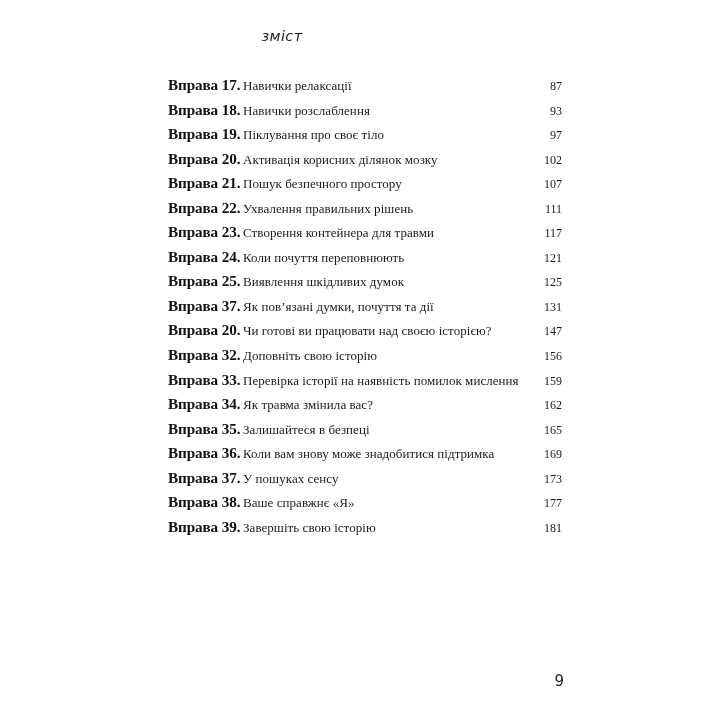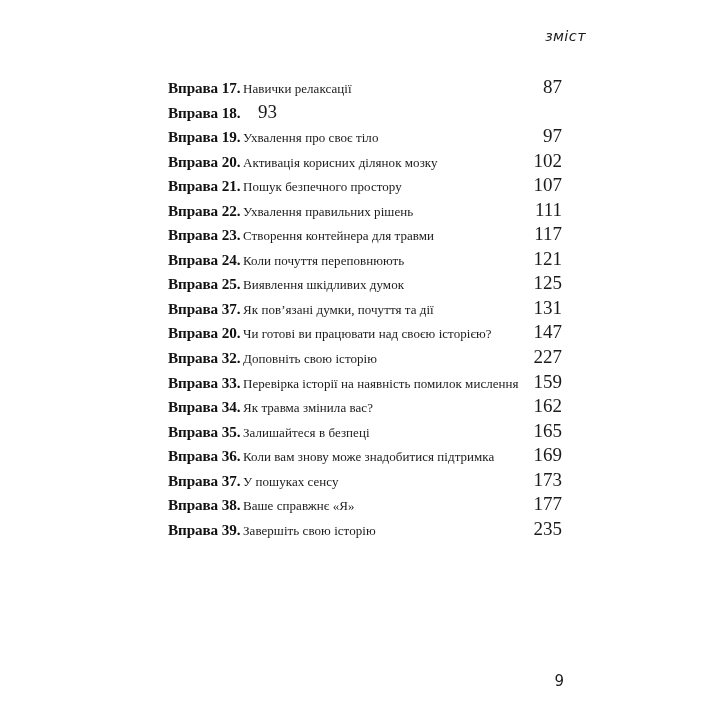--- a/index.html
+++ b/index.html
@@ -24,27 +24,26 @@
     height: 720px;
     background: #ffffff;
   }
 
   
   .running-head {
     position: absolute;
     top: 28px;
     left: 0;
     width: 564px;
-    text-align: right;
+    text-align: center;
     font-family: "DejaVu Sans", "Liberation Sans", sans-serif;
     font-style: italic;
     font-size: 14.5px;
     letter-spacing: 0.4px;
     color: #1d1d1d;
-    padding-left: 22px;
   }
 
   
   .toc {
     position: absolute;
     top: 76px;
     left: 168px;
     width: 394px;
   }
 
@@ -68,21 +67,21 @@
     font-size: 13px;
     color: #1a1a1a;
     letter-spacing: 0.05px;
     overflow: hidden;
     text-overflow: clip;
   }
 
   .toc-page {
     flex: 0 0 34px;
     text-align: right;
-    font-size: 19px;
+    font-size: 12px;
     color: #1a1a1a;
   }
 
   
   .folio {
     position: absolute;
     top: 672px;
     left: 0;
     width: 564px;
     text-align: right;
@@ -99,25 +98,26 @@
   <div class="running-head">зміст</div>
 
   <div class="toc" id="toc-list">
       <div class="toc-row">
         <span class="toc-label">Вправа 17.</span>
         <span class="toc-title">Навички релаксації</span>
         <span class="toc-page">87</span>
       </div>
       <div class="toc-row">
         <span class="toc-label">Вправа 18.</span>
+        <span class="toc-title">Навички розслаблення</span>
         <span class="toc-page">93</span>
       </div>
       <div class="toc-row">
         <span class="toc-label">Вправа 19.</span>
-        <span class="toc-title">Ухвалення про своє тіло</span>
+        <span class="toc-title">Піклування про своє тіло</span>
         <span class="toc-page">97</span>
       </div>
       <div class="toc-row">
         <span class="toc-label">Вправа 20.</span>
         <span class="toc-title">Активація корисних ділянок мозку</span>
         <span class="toc-page">102</span>
       </div>
       <div class="toc-row">
         <span class="toc-label">Вправа 21.</span>
         <span class="toc-title">Пошук безпечного простору</span>
@@ -149,21 +149,21 @@
         <span class="toc-page">131</span>
       </div>
       <div class="toc-row">
         <span class="toc-label">Вправа 20.</span>
         <span class="toc-title">Чи готові ви працювати над своєю історією?</span>
         <span class="toc-page">147</span>
       </div>
       <div class="toc-row">
         <span class="toc-label">Вправа 32.</span>
         <span class="toc-title">Доповніть свою історію</span>
-        <span class="toc-page">227</span>
+        <span class="toc-page">156</span>
       </div>
       <div class="toc-row">
         <span class="toc-label">Вправа 33.</span>
         <span class="toc-title">Перевірка історії на наявність помилок мислення</span>
         <span class="toc-page">159</span>
       </div>
       <div class="toc-row">
         <span class="toc-label">Вправа 34.</span>
         <span class="toc-title">Як травма змінила вас?</span>
         <span class="toc-page">162</span>
@@ -184,19 +184,19 @@
         <span class="toc-page">173</span>
       </div>
       <div class="toc-row">
         <span class="toc-label">Вправа 38.</span>
         <span class="toc-title">Ваше справжнє «Я»</span>
         <span class="toc-page">177</span>
       </div>
       <div class="toc-row">
         <span class="toc-label">Вправа 39.</span>
         <span class="toc-title">Завершіть свою історію</span>
-        <span class="toc-page">235</span>
+        <span class="toc-page">181</span>
       </div>
     </div>
 
   <div class="folio">9</div>
 
 </div>
 
 </body></html>

